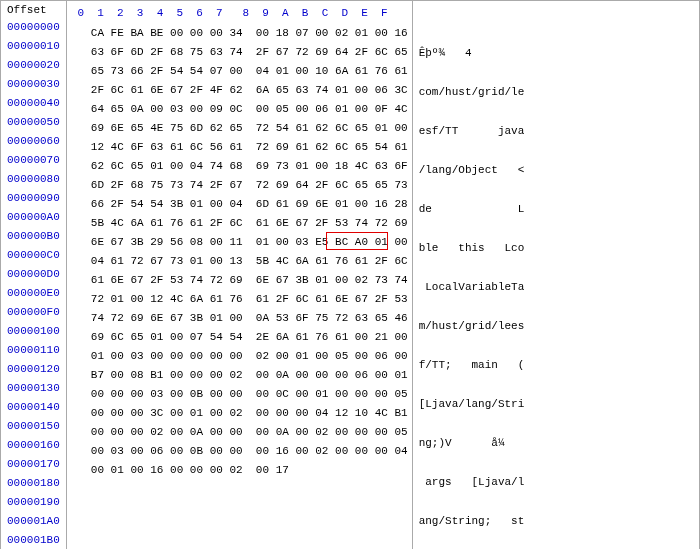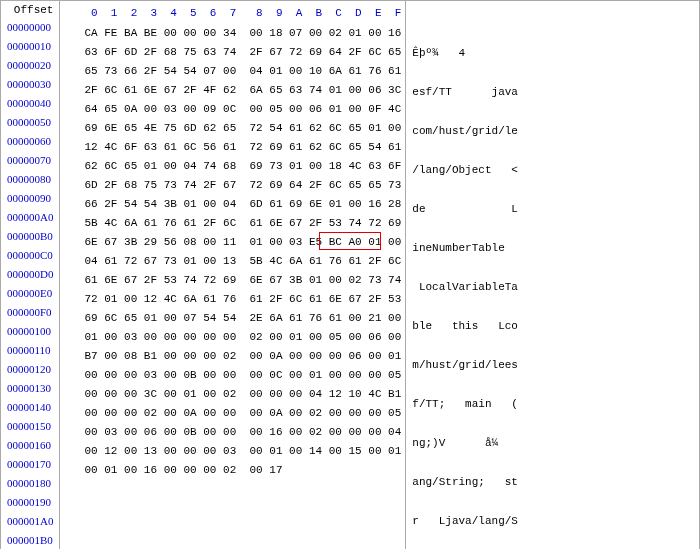--- a/index.html
+++ b/index.html
@@ -15,39 +15,37 @@
     display: flex;
     border: 1px solid #aaa;
   }
   .offset-col {
     border-right: 1px solid #aaa;
     padding: 2px 6px;
   }
   .offset-header {
     color: #000;
     padding: 1px 0;
-    text-align: right;
+    text-align: left;
   }
   .offset {
     color: #0000cc;
     padding: 0.5px 0;
     line-height: 18px;
     white-space: nowrap;
-    font-family: Liberation Serif, serif;
   }
   .hex-col {
     border-right: 1px solid #aaa;
     padding: 2px 4px;
   }
   .hex-header {
     color: #0000cc;
     padding: 1px 0;
     white-space: pre;
     line-height: 18px;
-    text-align: right;
   }
   .hex-row {
     color: #000;
     padding: 0.5px 0;
     white-space: pre;
     line-height: 18px;
     position: relative;
     margin-left: 20px;
   }
   .ascii-col {
@@ -120,45 +118,46 @@
         <div class="hex-row">69 6E 65 4E 75 6D 62 65  72 54 61 62 6C 65 01 00</div>
         <div class="hex-row">12 4C 6F 63 61 6C 56 61  72 69 61 62 6C 65 54 61</div>
         <div class="hex-row">62 6C 65 01 00 04 74 68  69 73 01 00 18 4C 63 6F</div>
         <div class="hex-row">6D 2F 68 75 73 74 2F 67  72 69 64 2F 6C 65 65 73</div>
         <div class="hex-row">66 2F 54 54 3B 01 00 04  6D 61 69 6E 01 00 16 28</div>
         <div class="hex-row">5B 4C 6A 61 76 61 2F 6C  61 6E 67 2F 53 74 72 69</div>
         <div class="hex-row">6E 67 3B 29 56 08 00 11  01 00 03 E5 BC A0 01 00<div class="highlight-box" style="left: 235px; top: 0px; width: 60px; height: 16px;"></div></div>
         <div class="hex-row">04 61 72 67 73 01 00 13  5B 4C 6A 61 76 61 2F 6C</div>
         <div class="hex-row">61 6E 67 2F 53 74 72 69  6E 67 3B 01 00 02 73 74</div>
         <div class="hex-row">72 01 00 12 4C 6A 61 76  61 2F 6C 61 6E 67 2F 53</div>
+        <div class="hex-row">74 72 69 6E 67 3B 01 00  0A 53 6F 75 72 63 65 46</div>
         <div class="hex-row">69 6C 65 01 00 07 54 54  2E 6A 61 76 61 00 21 00</div>
         <div class="hex-row">01 00 03 00 00 00 00 00  02 00 01 00 05 00 06 00</div>
         <div class="hex-row">B7 00 08 B1 00 00 00 02  00 0A 00 00 00 06 00 01</div>
         <div class="hex-row">00 00 00 03 00 0B 00 00  00 0C 00 01 00 00 00 05</div>
         <div class="hex-row">00 00 00 3C 00 01 00 02  00 00 00 04 12 10 4C B1</div>
         <div class="hex-row">00 00 00 02 00 0A 00 00  00 0A 00 02 00 00 00 05</div>
         <div class="hex-row">00 03 00 06 00 0B 00 00  00 16 00 02 00 00 00 04</div>
-        <div class="hex-row">00 12 00 13 00 00 00 03  00 01 00 14 00 15 00 01</div>
         <div class="hex-row">00 01 00 16 00 00 00 02  00 17</div>
       </div>
   </div>
   <div class="ascii-col">
     <div class="ascii-header">&nbsp;</div>
     <div id="asciirows">
         <div class="ascii-row">Êþº¾   4        </div>
+        <div class="ascii-row">com/hust/grid/le</div>
         <div class="ascii-row">esf/TT      java</div>
-        <div class="ascii-row">com/hust/grid/le</div>
         <div class="ascii-row">/lang/Object   &lt;</div>
         <div class="ascii-row">de             L</div>
-        <div class="ascii-row">ineNumberTable  </div>
+        <div class="ascii-row">ble   this   Lco</div>
         <div class="ascii-row"> LocalVariableTa</div>
-        <div class="ascii-row">ble   this   Lco</div>
         <div class="ascii-row">m/hust/grid/lees</div>
         <div class="ascii-row">f/TT;   main   (</div>
+        <div class="ascii-row">[Ljava/lang/Stri</div>
         <div class="ascii-row">ng;)V      å¼   </div>
+        <div class="ascii-row"> args   [Ljava/l</div>
         <div class="ascii-row">ang/String;   st</div>
         <div class="ascii-row">r   Ljava/lang/S</div>
         <div class="ascii-row">tring;   SourceF</div>
         <div class="ascii-row">ile   TT.java ! </div>
         <div class="ascii-row">                </div>
         <div class="ascii-row">      /        *</div>
         <div class="ascii-row">·  ±            </div>
         <div class="ascii-row">                </div>
         <div class="ascii-row">                </div>
         <div class="ascii-row">   &lt;          L±</div>

